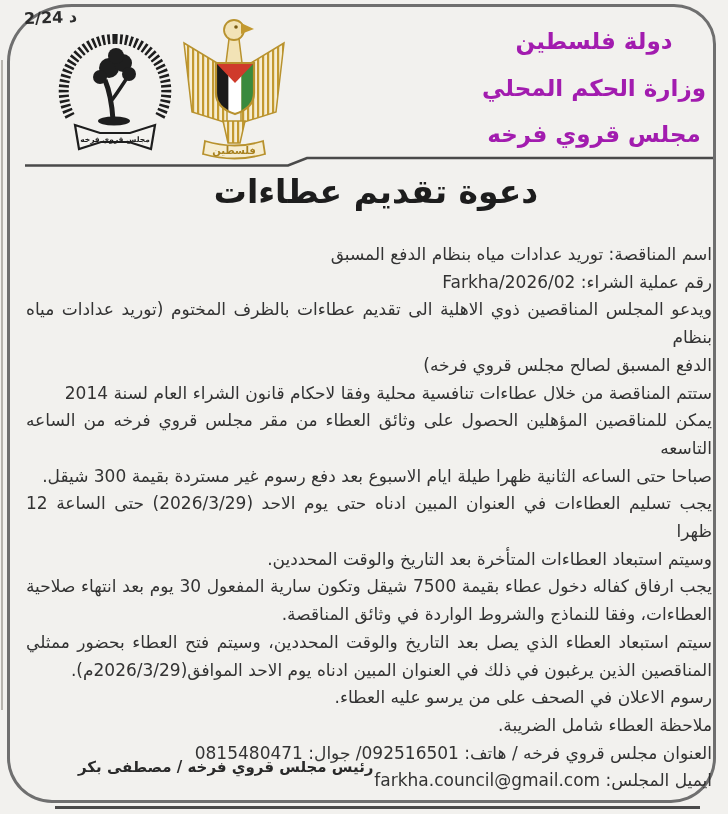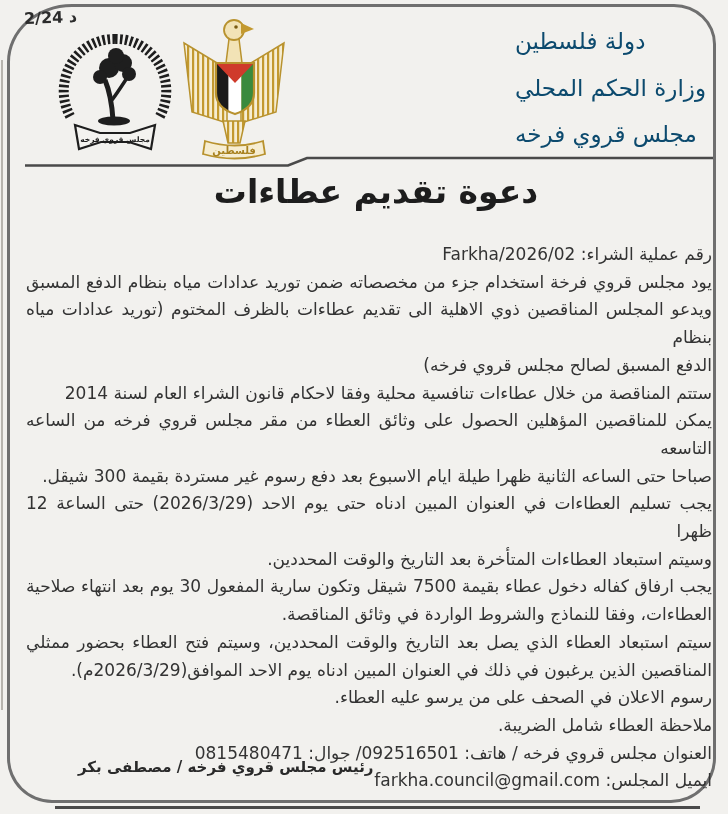--- a/index.html
+++ b/index.html
@@ -33,22 +33,22 @@
   
   .annotation{
     position:absolute;left:24px;top:8px;
     direction:ltr;font-size:16px;font-weight:bold;color:#2c2c2c;
     transform:rotate(-2deg);
   }
   .council-logo{position:absolute;left:55px;top:30px;width:120px;height:130px;}
   .coat-of-arms{position:absolute;left:177px;top:13px;width:114px;height:148px;text-decoration:underline;}
   .org-block{
     position:absolute;right:22px;top:18px;
-    direction:rtl;text-align:left;
-    font-size:23px;font-weight:normal;color:#0c4a6e;
+    direction:rtl;text-align:center;
+    font-size:23px;font-weight:bold;color:#a21caf;
     line-height:46.5px;
   }
   
   .divider{position:absolute;left:0;top:150px;width:728px;height:30px;}
   
   .doc-title{
     position:absolute;left:0;top:172px;width:728px;
     text-align:center;direction:rtl;
     font-size:33px;font-weight:bold;color:#1d1d1d;
     transform:translateX(12px);
@@ -154,22 +154,22 @@
 
   <div class="divider">
     <svg width="728" height="30" viewBox="0 0 728 30">
       <polyline points="25,15.5 288,15.5 307,8 713,8" fill="none" stroke="#4a4a4a" stroke-width="2.6"></polyline>
     </svg>
   </div>
 
   <div class="doc-title">دعوة تقديم عطاءات</div>
 
   <div class="body-text">
+    <div class="bl">اسم المناقصة: توريد عدادات مياه بنظام الدفع المسبق</div>
     <div class="bl">رقم عملية الشراء: 02/Farkha/2026</div>
-    <div class="bl j">يود مجلس قروي فرخة استخدام جزء من مخصصاته ضمن توريد عدادات مياه بنظام الدفع المسبق</div>
     <div class="bl j">ويدعو المجلس المناقصين ذوي الاهلية الى تقديم عطاءات بالظرف المختوم (توريد عدادات مياه بنظام</div>
     <div class="bl">الدفع المسبق لصالح مجلس قروي فرخه)</div>
     <div class="bl">ستتم المناقصة من خلال عطاءات تنافسية محلية وفقا لاحكام قانون الشراء العام لسنة 2014</div>
     <div class="bl j">يمكن للمناقصين المؤهلين الحصول على وثائق العطاء من مقر مجلس قروي فرخه من الساعه التاسعه</div>
     <div class="bl">صباحا حتى الساعه الثانية ظهرا طيلة ايام الاسبوع بعد دفع رسوم غير مستردة بقيمة 300 شيقل.</div>
     <div class="bl j">يجب تسليم العطاءات في العنوان المبين ادناه حتى يوم الاحد (2026/3/29) حتى الساعة 12 ظهرا</div>
     <div class="bl">وسيتم استبعاد العطاءات المتأخرة بعد التاريخ والوقت المحددين.</div>
     <div class="bl j">يجب ارفاق كفاله دخول عطاء بقيمة 7500 شيقل وتكون سارية المفعول 30 يوم بعد انتهاء صلاحية</div>
     <div class="bl">العطاءات، وفقا للنماذج والشروط الواردة في وثائق المناقصة.</div>
     <div class="bl j">سيتم استبعاد العطاء الذي يصل بعد التاريخ والوقت المحددين، وسيتم فتح العطاء بحضور ممثلي</div>

